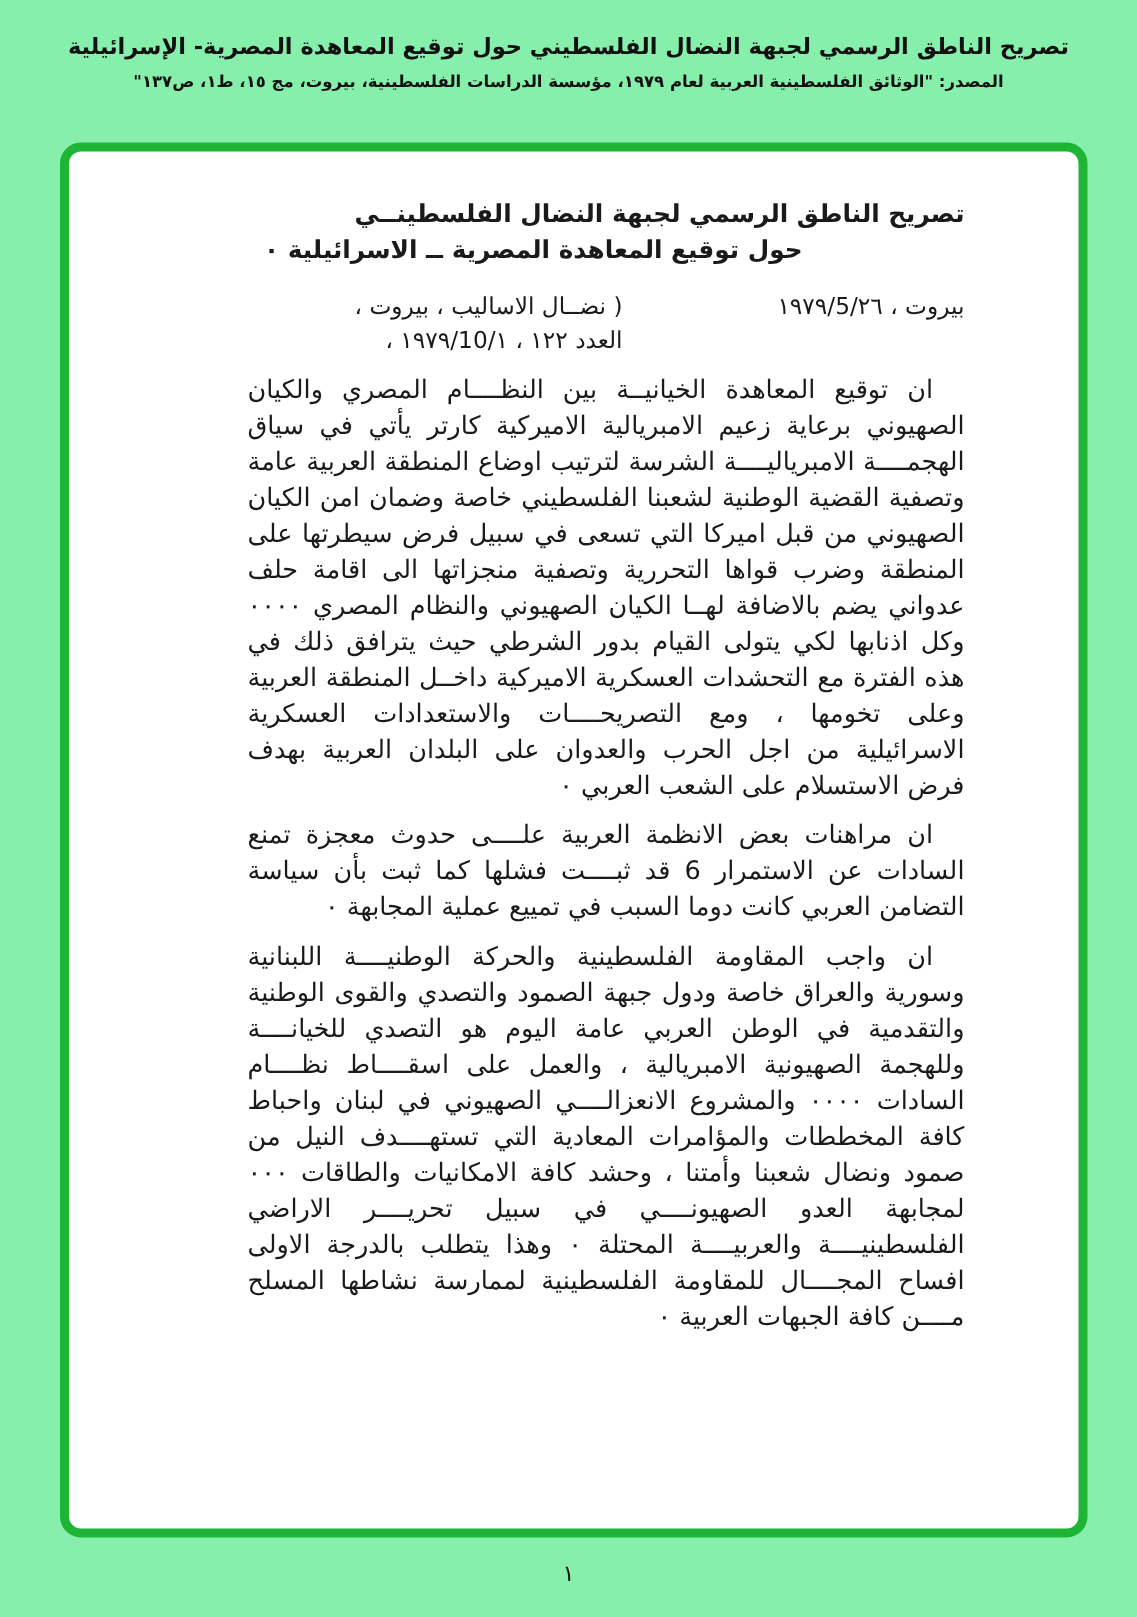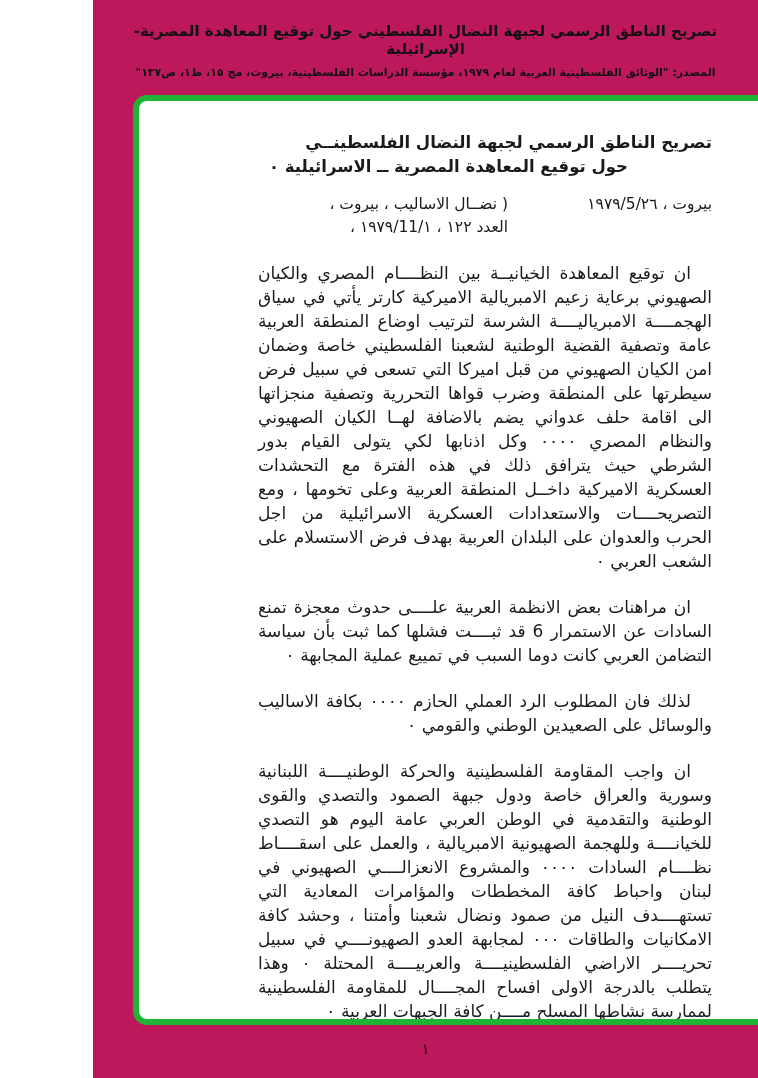--- a/index.html
+++ b/index.html
@@ -4,23 +4,23 @@
 <style>
   html, body {
     margin: 0;
     padding: 0;
     background: #ffffff;
     font-family: "DejaVu Sans", sans-serif;
     direction: rtl;
   }
   .page {
     position: relative;
-    width: 665px;
+    width: 758px;
     height: 1078px;
-    background: #be185d;
+    background: #86efac;
     overflow: hidden;
   }
   .header {
     text-align: center;
     padding-top: 22px;
   }
   .header-title {
     font-size: 15px;
     font-weight: bold;
     color: #111;
@@ -39,53 +39,53 @@
     width: 685px;
     height: 930px;
     box-sizing: border-box;
     border: 6px solid #1eb434;
     border-radius: 14px;
     background: #ffffff;
   }
   .doc-content {
     box-sizing: border-box;
     height: 100%;
-    padding: 30px 100px 10px 119px;
+    padding: 30px 76px 10px 119px;
     overflow: hidden;
     color: #1a1a1a;
   }
   .doc-heading {
     font-weight: bold;
     font-size: 16.5px;
     line-height: 24px;
     text-align: right;
   }
   .doc-heading .h2-line {
-    margin-right: 84px;
+    margin-right: 108px;
   }
   .dateline-row {
     display: flex;
     justify-content: space-between;
     align-items: flex-start;
     margin-top: 14px;
     font-size: 15.5px;
     line-height: 23px;
   }
   .dateline {
     white-space: nowrap;
   }
   .citation {
     text-align: right;
     min-width: 250px;
   }
   .citation-end {
     text-align: center;
   }
   .para {
-    margin: 22px 0 0 0;
+    margin: 9px 0 0 0;
     font-size: 17px;
     line-height: 24px;
     text-align: justify;
     text-indent: 21px;
   }
   .page-number {
     position: absolute;
     top: 1040px;
     left: 0;
     width: 100%;
@@ -109,27 +109,26 @@
 
       <div class="doc-heading">
         <div class="h1-line">تصريح الناطق الرسمي لجبهة النضال الفلسطينــي</div>
         <div class="h2-line">حول توقيع المعاهدة المصرية ــ الاسرائيلية ٠</div>
       </div>
 
       <div class="dateline-row">
         <div class="dateline">بيروت ، ١٩٧٩/5/٢٦</div>
         <div class="citation">
           <div>( نضــال الاساليب ، بيروت ،</div>
-          <div>العدد ١٢٢ ، ١٩٧٩/11/١ ،</div>
+          <div>العدد ١٢٢ ، ١٩٧٩/10/١ ،</div>
         </div>
       </div>
 
       <p class="para">ان توقيع المعاهدة الخيانيــة بين النظــــام المصري والكيان الصهيوني برعاية زعيم الامبريالية الاميركية كارتر يأتي في سياق الهجمــــة الامبرياليــــة الشرسة لترتيب اوضاع المنطقة العربية عامة وتصفية القضية الوطنية لشعبنا الفلسطيني خاصة وضمان امن الكيان الصهيوني من قبل اميركا التي تسعى في سبيل فرض سيطرتها على المنطقة وضرب قواها التحررية وتصفية منجزاتها الى اقامة حلف عدواني يضم بالاضافة لهــا الكيان الصهيوني والنظام المصري ٠٠٠٠ وكل اذنابها لكي يتولى القيام بدور الشرطي حيث يترافق ذلك في هذه الفترة مع التحشدات العسكرية الاميركية داخــل المنطقة العربية وعلى تخومها ، ومع التصريحــــات والاستعدادات العسكرية الاسرائيلية من اجل الحرب والعدوان على البلدان العربية بهدف فرض الاستسلام على الشعب العربي ٠</p>
       <p class="para">ان مراهنات بعض الانظمة العربية علــــى حدوث معجزة تمنع السادات عن الاستمرار 6 قد ثبــــت فشلها كما ثبت بأن سياسة التضامن العربي كانت دوما السبب في تمييع عملية المجابهة ٠</p>
-      <p class="para">لذلك فان المطلوب الرد العملي الحازم ٠٠٠٠ بكافة الاساليب والوسائل على الصعيدين الوطني والقومي ٠</p>
       <p class="para">ان واجب المقاومة الفلسطينية والحركة الوطنيــــة اللبنانية وسورية والعراق خاصة ودول جبهة الصمود والتصدي والقوى الوطنية والتقدمية في الوطن العربي عامة اليوم هو التصدي للخيانــــة وللهجمة الصهيونية الامبريالية ، والعمل على اسقــــاط نظــــام السادات ٠٠٠٠ والمشروع الانعزالــــي الصهيوني في لبنان واحباط كافة المخططات والمؤامرات المعادية التي تستهــــدف النيل من صمود ونضال شعبنا وأمتنا ، وحشد كافة الامكانيات والطاقات ٠٠٠ لمجابهة العدو الصهيونــــي في سبيل تحريــــر الاراضي الفلسطينيــــة والعربيــــة المحتلة ٠ وهذا يتطلب بالدرجة الاولى افساح المجــــال للمقاومة الفلسطينية لممارسة نشاطها المسلح مــــن كافة الجبهات العربية ٠</p>
 
     </div>
   </div>
 
   <div class="page-number">١</div>
 
 </div>
 
 </body></html>

